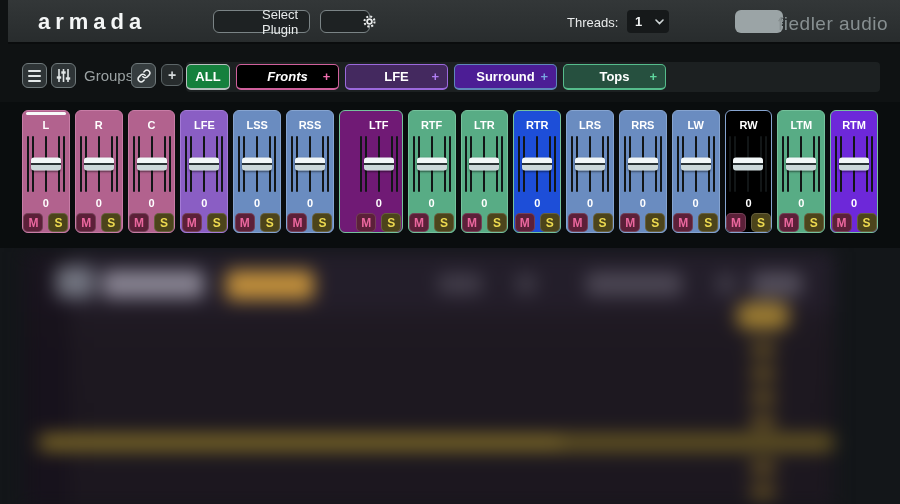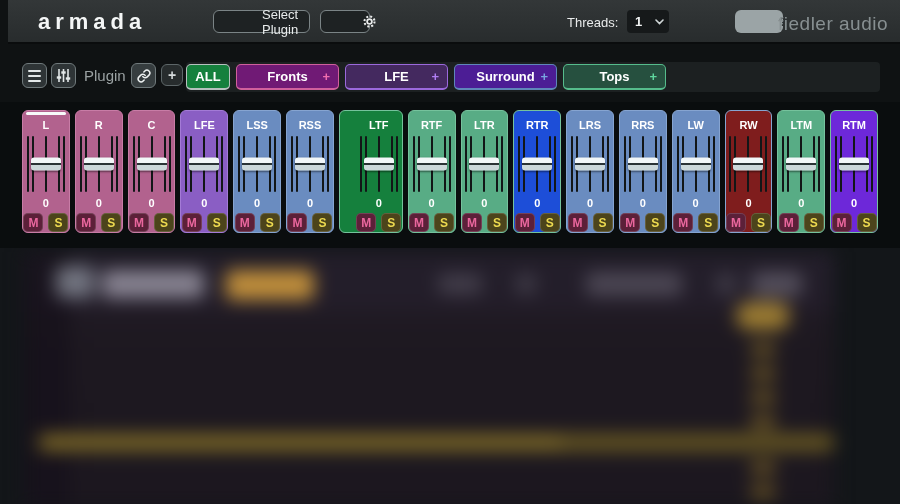--- a/index.html
+++ b/index.html
@@ -135,37 +135,37 @@
       <svg width="15" height="15" viewBox="0 0 15 15">
         <line x1="3" y1="1" x2="3" y2="14" stroke="#e3e8e9" stroke-width="1.6"></line>
         <line x1="7.5" y1="1" x2="7.5" y2="14" stroke="#e3e8e9" stroke-width="1.6"></line>
         <line x1="12" y1="1" x2="12" y2="14" stroke="#e3e8e9" stroke-width="1.6"></line>
         <line x1="0.8" y1="9.5" x2="5.2" y2="9.5" stroke="#e3e8e9" stroke-width="2.4"></line>
         <line x1="5.3" y1="4.5" x2="9.7" y2="4.5" stroke="#e3e8e9" stroke-width="2.4"></line>
         <line x1="9.8" y1="10.5" x2="14.2" y2="10.5" stroke="#e3e8e9" stroke-width="2.4"></line>
       </svg>
     </div>
 
-    <div class="groups-label">Plugin</div>
+    <div class="groups-label">Groups</div>
 
     <div class="tool-btn link-btn">
       <svg width="14" height="14" viewBox="0 0 24 24">
         <path d="M10 13a5 5 0 0 0 7.54.54l3-3a5 5 0 0 0-7.07-7.07l-1.72 1.71" fill="none" stroke="#eef2f2" stroke-width="2.6" stroke-linecap="round"></path>
         <path d="M14 11a5 5 0 0 0-7.54-.54l-3 3a5 5 0 0 0 7.07 7.07l1.71-1.71" fill="none" stroke="#eef2f2" stroke-width="2.6" stroke-linecap="round"></path>
       </svg>
     </div>
 
     <div class="tool-btn plus-btn">+</div>
 
     <div class="tabstrip">
         <div class="tab tab-all" style="background: #15803d; border-color: rgb(183, 193, 191);">
     <span class="tab-label">ALL</span>
 
   </div>
-        <div class="tab" style="background: #701a75; border-color: rgb(208, 96, 156);">
+        <div class="tab" style="background: #000000; border-color: rgb(208, 96, 156); font-style: italic;">
     <span class="tab-label">Fronts</span>
     <span class="tab-plus" style="color: rgb(239, 110, 174);">+</span>
   </div>
         <div class="tab" style="background: rgb(68, 41, 95); border-color: rgb(155, 105, 220);">
     <span class="tab-label">LFE</span>
     <span class="tab-plus" style="color: rgb(176, 126, 242);">+</span>
   </div>
         <div class="tab" style="background: #4c1d95; border-color: rgb(95, 134, 186);">
     <span class="tab-label">Surround</span>
     <span class="tab-plus" style="color: rgb(120, 165, 224);">+</span>
@@ -274,21 +274,21 @@
       <div class="tl tl4"></div>
       <div class="tl tl5"></div>
       <div class="handle"></div>
     </div>
     <div class="strip-value">0</div>
     <div class="ms-row">
       <div class="m-btn" style="background: rgb(92, 32, 57); color: rgb(234, 103, 158);">M</div>
       <div class="s-btn" style="background: rgb(76, 68, 27); color: rgb(236, 217, 79);">S</div>
     </div>
   </div>
-      <div class="strip" style="background: #15803d; border-color: rgb(117, 194, 156); padding-left: 16px;">
+      <div class="strip" style="background: #701a75; border-color: rgb(117, 194, 156); padding-left: 16px;">
 
     <div class="strip-label">LTF</div>
     <div class="fader">
       <div class="tl tl1"></div>
       <div class="tl tl2"></div>
       <div class="tl tl3"></div>
       <div class="tl tl4"></div>
       <div class="tl tl5"></div>
       <div class="handle"></div>
     </div>
@@ -393,21 +393,21 @@
       <div class="tl tl4"></div>
       <div class="tl tl5"></div>
       <div class="handle"></div>
     </div>
     <div class="strip-value">0</div>
     <div class="ms-row">
       <div class="m-btn" style="background: rgb(92, 32, 57); color: rgb(234, 103, 158);">M</div>
       <div class="s-btn" style="background: rgb(76, 68, 27); color: rgb(236, 217, 79);">S</div>
     </div>
   </div>
-      <div class="strip" style="background: #7f1d1d; border-color: rgb(134, 164, 208);">
+      <div class="strip" style="background: #000000; border-color: rgb(134, 164, 208);">
 
     <div class="strip-label">RW</div>
     <div class="fader">
       <div class="tl tl1"></div>
       <div class="tl tl2"></div>
       <div class="tl tl3"></div>
       <div class="tl tl4"></div>
       <div class="tl tl5"></div>
       <div class="handle"></div>
     </div>

